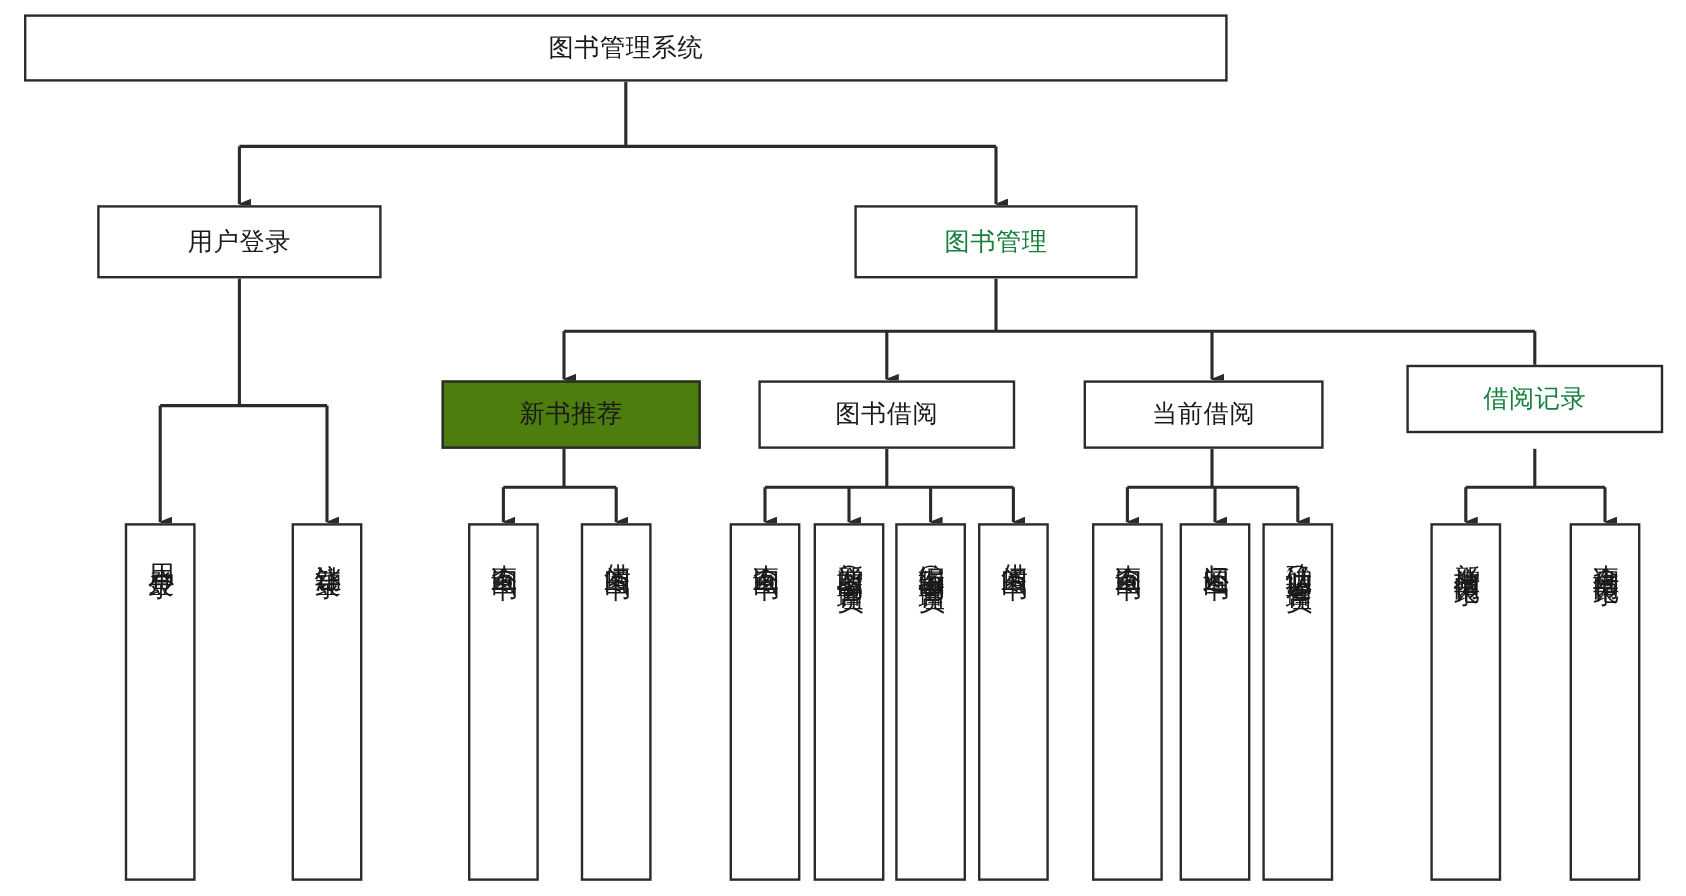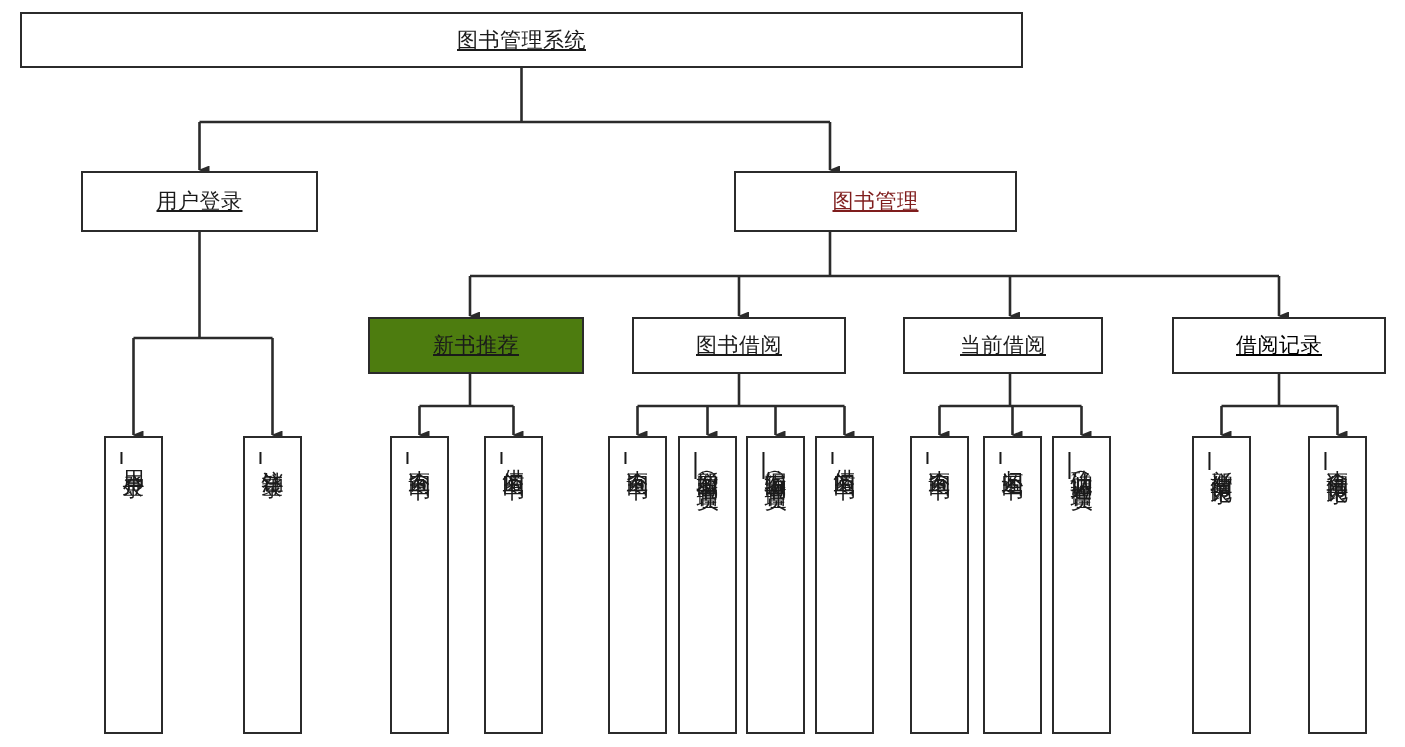--- a/index.html
+++ b/index.html
@@ -34,21 +34,20 @@
     display: flex;
     align-items: center;
     justify-content: center;
     color: #1a1a1a;
   }
   .node-label {
     display: block;
     text-align: left;
     line-height: 1.18;
     letter-spacing: 0.5px;
-    text-decoration: underline;
   }
   .node.horizontal .node-label {
     font-size: 21px;
   }
   .node.vertical {
     align-items: flex-start;
     justify-content: center;
     padding-top: 14px;
   }
   .node.vertical .node-label {
@@ -115,33 +114,33 @@
         <line x1="1337.5" y1="406" x2="1337.5" y2="435" stroke="#2b2b2b" stroke-width="2.6" marker-end="url(#arrowhead)"></line>
       </g>
   </svg>
   <div id="node-layer">
       <div class="node horizontal" style="left: 20px; top: 12px; width: 1003px; height: 56px; border-color: rgb(43, 43, 43); background: rgb(255, 255, 255); color: rgb(26, 26, 26);">
         <span class="node-label">图书管理系统</span>
       </div>
       <div class="node horizontal" style="left: 81px; top: 171px; width: 237px; height: 61px; border-color: rgb(43, 43, 43); background: rgb(255, 255, 255); color: rgb(26, 26, 26);">
         <span class="node-label">用户登录</span>
       </div>
-      <div class="node horizontal" style="left: 734px; top: 171px; width: 283px; height: 61px; border-color: rgb(43, 43, 43); background: rgb(255, 255, 255); color: #7f1d1d;">
+      <div class="node horizontal" style="left: 712px; top: 171px; width: 236px; height: 61px; border-color: rgb(43, 43, 43); background: rgb(255, 255, 255); color: #15803d;">
         <span class="node-label">图书管理</span>
       </div>
       <div class="node horizontal" style="left: 368px; top: 317px; width: 216px; height: 57px; border-color: rgb(43, 43, 43); background: #4d7c0f; color: rgb(26, 26, 26);">
         <span class="node-label">新书推荐</span>
       </div>
       <div class="node horizontal" style="left: 632px; top: 317px; width: 214px; height: 57px; border-color: rgb(43, 43, 43); background: rgb(255, 255, 255); color: rgb(26, 26, 26);">
         <span class="node-label">图书借阅</span>
       </div>
       <div class="node horizontal" style="left: 903px; top: 317px; width: 200px; height: 57px; border-color: rgb(43, 43, 43); background: rgb(255, 255, 255); color: rgb(26, 26, 26);">
         <span class="node-label">当前借阅</span>
       </div>
-      <div class="node horizontal" style="left: 1172px; top: 317px; width: 214px; height: 57px; border-color: rgb(43, 43, 43); background: rgb(255, 255, 255); color: #000000;">
+      <div class="node horizontal" style="left: 1172px; top: 304px; width: 214px; height: 57px; border-color: rgb(43, 43, 43); background: rgb(255, 255, 255); color: #15803d;">
         <span class="node-label">借阅记录</span>
       </div>
       <div class="node vertical" style="left: 104px; top: 436px; width: 59px; height: 298px; border-color: rgb(43, 43, 43); background: rgb(255, 255, 255); color: rgb(26, 26, 26);">
         <span class="node-label">用户登录</span>
       </div>
       <div class="node vertical" style="left: 243px; top: 436px; width: 59px; height: 298px; border-color: rgb(43, 43, 43); background: rgb(255, 255, 255); color: rgb(26, 26, 26);">
         <span class="node-label">注销登录</span>
       </div>
       <div class="node vertical" style="left: 390px; top: 436px; width: 59px; height: 298px; border-color: rgb(43, 43, 43); background: rgb(255, 255, 255); color: rgb(26, 26, 26);">
         <span class="node-label">查询图书</span>

